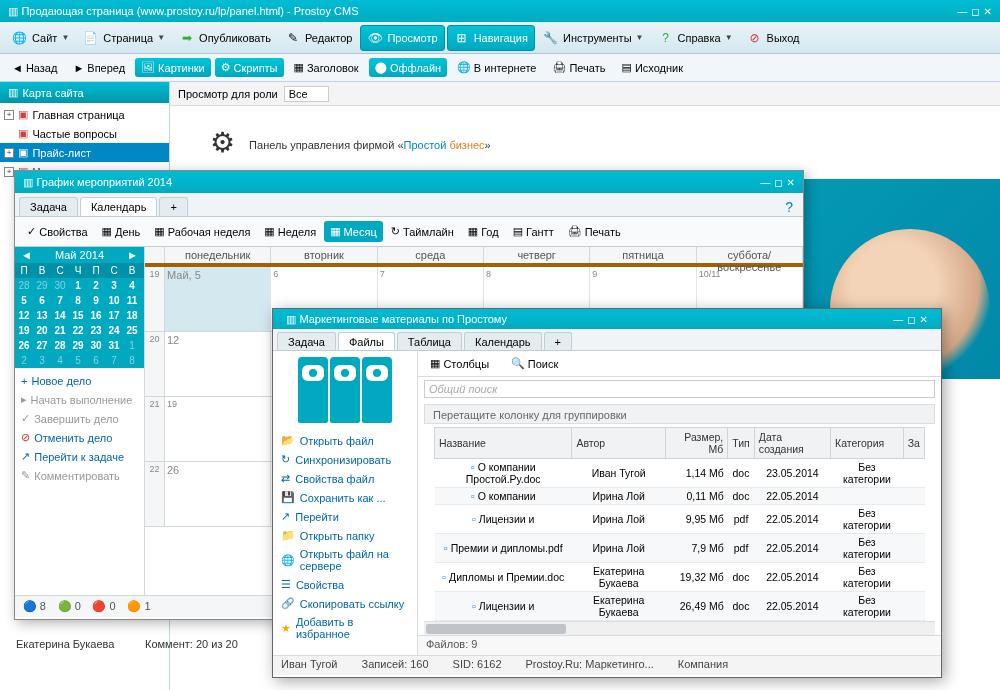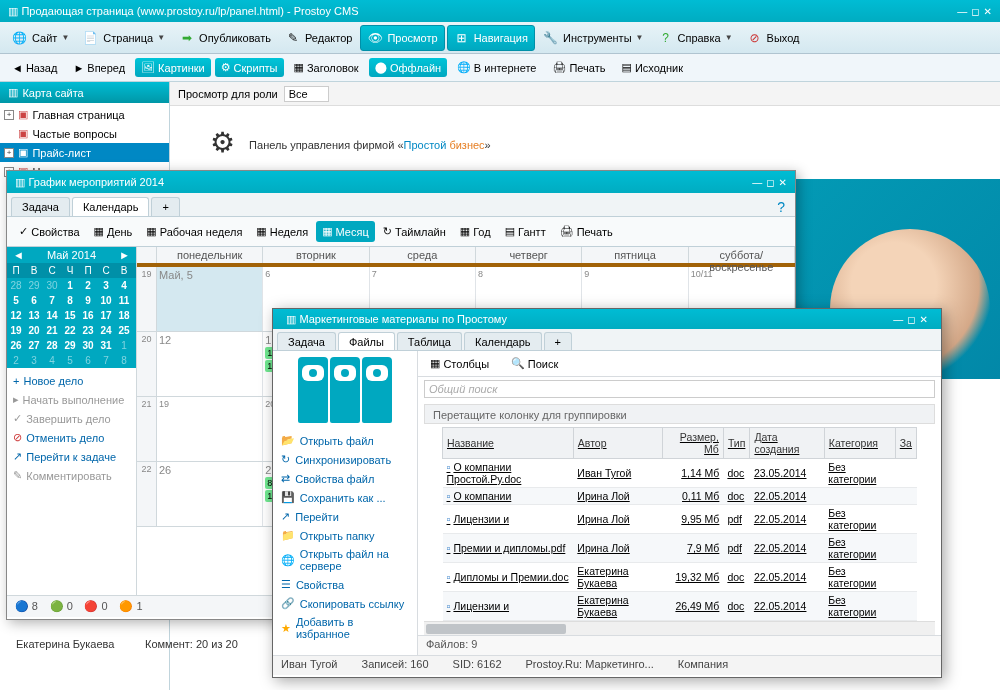--- a/index.html
+++ b/index.html
@@ -38,21 +38,21 @@
 .role-sel { border: 1px solid #ccc; padding: 1px 20px 1px 4px; background: #fff; font-size: 11px; }
 .page-hero { padding: 20px 40px; background: #fff; display: flex; align-items: center; gap: 14px; }
 .gear { font-size: 28px; color: #333; }
 .hero-text { font-size: 20px; color: #333; }
 .hero-text .blue { color: #0088c4; }
 .hero-text .orange { color: #e67e22; }
 .bg-banner { height: 200px; background: linear-gradient(135deg, #04b4c8, #0288a8); position: relative; overflow: hidden; }
 .face { position: absolute; right: 10px; bottom: -10px; width: 160px; height: 160px; background: radial-gradient(circle at 40% 35%, #f4d4b8 30%, #d4a888 60%, transparent 70%); border-radius: 50%; }
 
 
-.cal-win { position: absolute; top: 170px; left: 6px; width: 790px; height: 450px; background: #fff; border: 1px solid #888; box-shadow: 3px 3px 12px rgba(0,0,0,0.3); }
+.cal-win { position: absolute; top: 170px; left: 14px; width: 790px; height: 450px; background: #fff; border: 1px solid #888; box-shadow: 3px 3px 12px rgba(0,0,0,0.3); }
 .cal-title { height: 22px; background: linear-gradient(#00bcd4, #00acc1); color: #fff; padding: 3px 8px; display: flex; align-items: center; justify-content: space-between; }
 .cal-tabs { height: 24px; border-bottom: 1px solid #c0d0d8; display: flex; padding: 4px 4px 0; background: #f0f4f6; }
 .cal-tab { padding: 3px 10px; border: 1px solid #c0d0d8; border-bottom: none; background: #e4ecf0; margin-right: 2px; cursor: pointer; border-radius: 3px 3px 0 0; }
 .cal-tab.active { background: #fff; }
 .help-icon { margin-left: auto; color: #0088c4; font-size: 14px; padding: 2px 6px; }
 
 .cal-toolbar { height: 30px; border-bottom: 1px solid #c0d0d8; display: flex; align-items: center; padding: 0 6px; gap: 2px; background: #f8fafb; }
 .tb-btn { padding: 4px 6px; display: flex; align-items: center; gap: 3px; cursor: pointer; border-radius: 3px; }
 .tb-btn.active { background: #00a8c0; color: #fff; }
 
@@ -93,24 +93,24 @@
 .folder::before { content: ''; position: absolute; top: 8px; left: 4px; right: 4px; height: 16px; background: #fff; border-radius: 6px; }
 .folder::after { content: ''; position: absolute; top: 12px; left: 50%; width: 8px; height: 8px; background: #00a8c0; border-radius: 50%; transform: translateX(-50%); }
 
 .file-act { padding: 3px 2px; display: flex; align-items: center; gap: 5px; cursor: pointer; color: #0066aa; font-size: 10.5px; }
 
 .file-main { flex: 1; display: flex; flex-direction: column; }
 .file-tb { height: 26px; border-bottom: 1px solid #d8dce0; display: flex; align-items: center; padding: 0 6px; gap: 10px; }
 .search-box { border: 1px solid #ccc; padding: 2px 4px; margin: 3px 6px; color: #aaa; font-style: italic; height: 18px; }
 .grp-hint { padding: 4px 8px; background: #f0f2f4; border: 1px solid #ddd; margin: 3px 6px; color: #666; height: 20px; }
 
-.tbl { flex: 1; overflow: auto; margin: 0 24px; text-decoration: underline; }
+.tbl { flex: 1; overflow: auto; margin: 0 16px; }
 .tbl table { width: 100%; border-collapse: collapse; }
 .tbl th { background: #f0f2f4; border: 1px solid #d0d4d8; padding: 3px 4px; text-align: left; font-weight: normal; color: #333; font-size: 10.5px; }
-.tbl td { border-bottom: 1px solid #e8eaec; padding: 2px 4px; font-size: 10.5px; }
+.tbl td { border-bottom: 1px solid #e8eaec; padding: 2px 4px; font-size: 10.5px; text-align: center; }
 .tbl tr:nth-child(even) td { background: #f6f8fa; }
 .doc-ico { color: #4488cc; margin-right: 3px; }
 
 .file-foot { height: 20px; border-top: 1px solid #d8dce0; padding: 2px 8px; color: #555; background: #f8f8f8; }
 .file-status { height: 20px; border-top: 1px solid #d8dce0; display: flex; padding: 2px 8px; gap: 24px; color: #444; background: #f4f4f4; }
 .scroll-h { height: 14px; background: #f0f0f0; border-top: 1px solid #ddd; margin: 0 6px; position: relative; }
 .scroll-thumb { position: absolute; left: 2px; top: 2px; width: 140px; height: 10px; background: #c0c4c8; border-radius: 2px; }
 </style>
 </head>
 <body>

